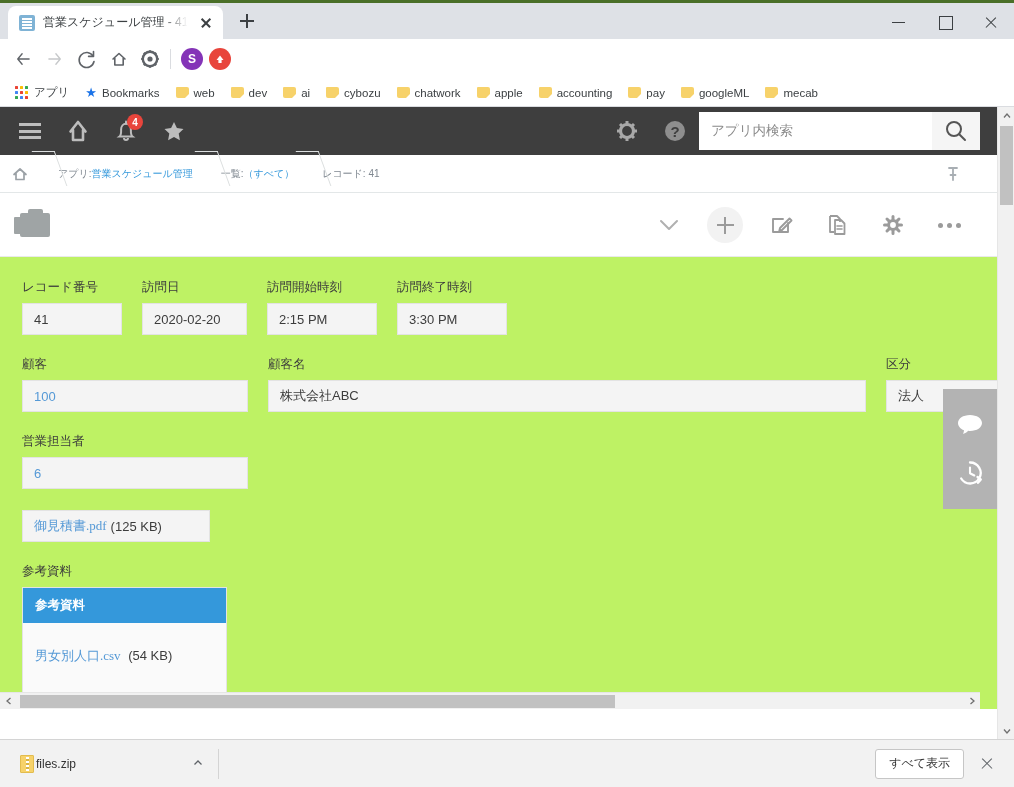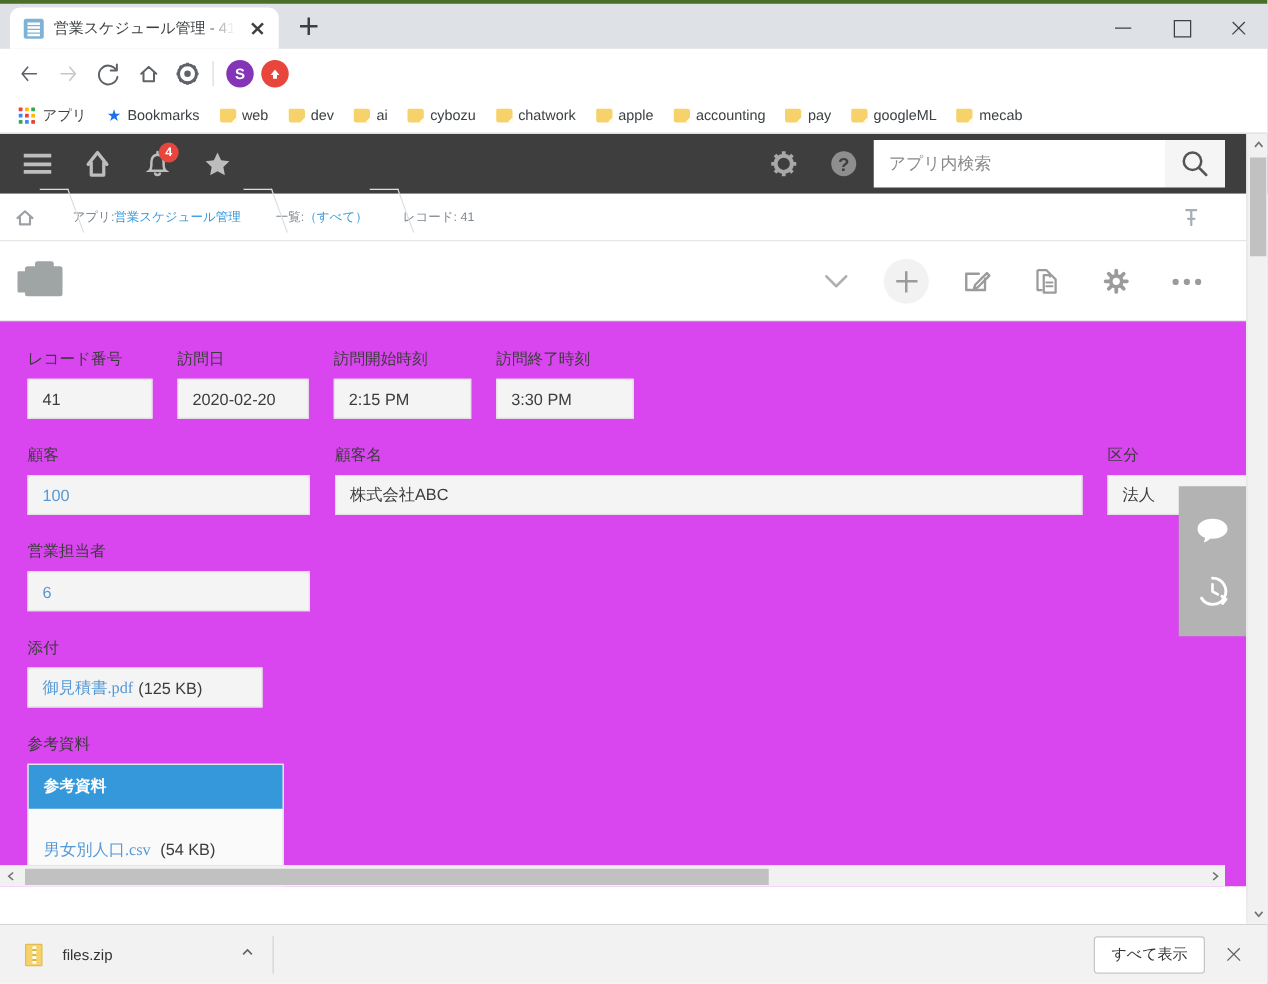--- a/index.html
+++ b/index.html
@@ -178,21 +178,21 @@
   .plus-circle {
     width: 36px; height: 36px; border-radius: 50%; background: #f2f2f2;
     display: flex; align-items: center; justify-content: center; position: relative;
   }
   .plus-circle::before, .plus-circle::after { content:""; position:absolute; background:#9b9b9b; }
   .plus-circle::before { width: 17px; height: 2px; }
   .plus-circle::after { width: 2px; height: 17px; }
   .dots { display: flex; gap: 4px; }
   .dots i { width: 5px; height: 5px; border-radius: 50%; background: #9b9b9b; display:block; }
 
-  .form-body { padding: 22px 0 0 22px; background: #d946ef; position: relative; }
+  .form-body { padding: 22px 0 0 22px; background: #bef264; position: relative; }
   .field-row { display: flex; margin-bottom: 21px; }
   .field { margin-right: 20px; }
   .field-label { font-size: 12.5px; color: #3c3c3c; margin-bottom: 7px; white-space: nowrap; }
   .field-value {
     background: #f4f4f4; border: 1px solid #e3e3e3; height: 32px;
     display: flex; align-items: center; padding: 0 11px;
     font-size: 13px; color: #3c3c3c; white-space: nowrap; overflow: hidden;
   }
   .val-link { color: #5599d6; }
   .val-file { color: #5599d6; font-family: Liberation Serif, serif; }
@@ -229,21 +229,21 @@
   .hs-thumb {
     position: absolute; top: 2px; height: 13px; background: #c1c1c1;
   }
 
   
   .downloadbar {
     height: 48px; background: #f2f2f2; border-top: 1px solid #d4d4d4;
     display: flex; align-items: center; padding: 0 12px; flex: none;
   }
   .dl-item {
-    display: flex; align-items: center; gap: 16px; height: 36px;
+    display: flex; align-items: center; gap: 2px; height: 36px;
     padding: 0 8px; min-width: 200px;
   }
   .zip-icon {
     width: 14px; height: 18px; background: #f7d26a; border-radius: 1px;
     position: relative; flex: none; border: 1px solid #e2bc4e;
   }
   .zip-icon::before {
     content:""; position:absolute; left: 5px; top: 1px; width: 3px; height: 14px;
     background: repeating-linear-gradient(#fff 0 2px, #d8b445 2px 4px);
   }
@@ -543,21 +543,20 @@
 
         <div class="field-row">
           <div class="field">
             <div class="field-label">営業担当者</div>
             <div class="field-value val-link" style="width:226px">6</div>
           </div>
         </div>
 
         <div class="field-row">
           <div class="field">
-            <div class="field-label">添付</div>
             <div class="field-value" style="width:188px">
               <span class="val-file">御見積書.pdf</span>
               <span class="val-size">(125 KB)</span>
             </div>
           </div>
         </div>
 
         <div class="field-row">
           <div class="field">
             <div class="field-label">参考資料</div>

